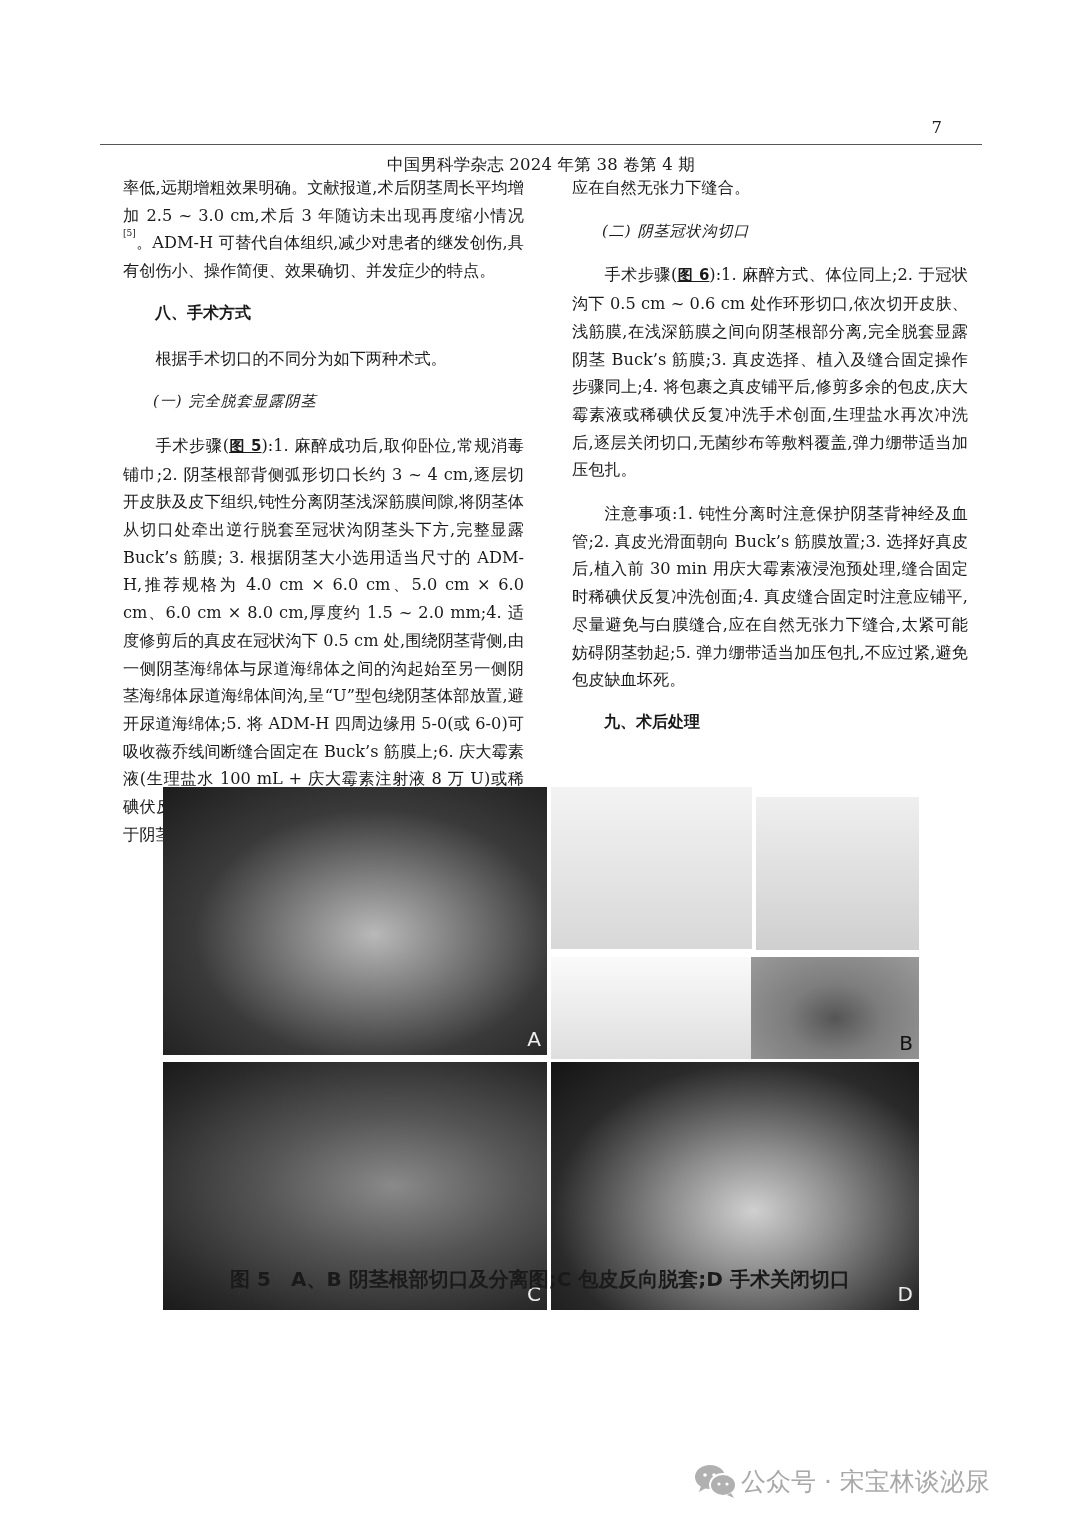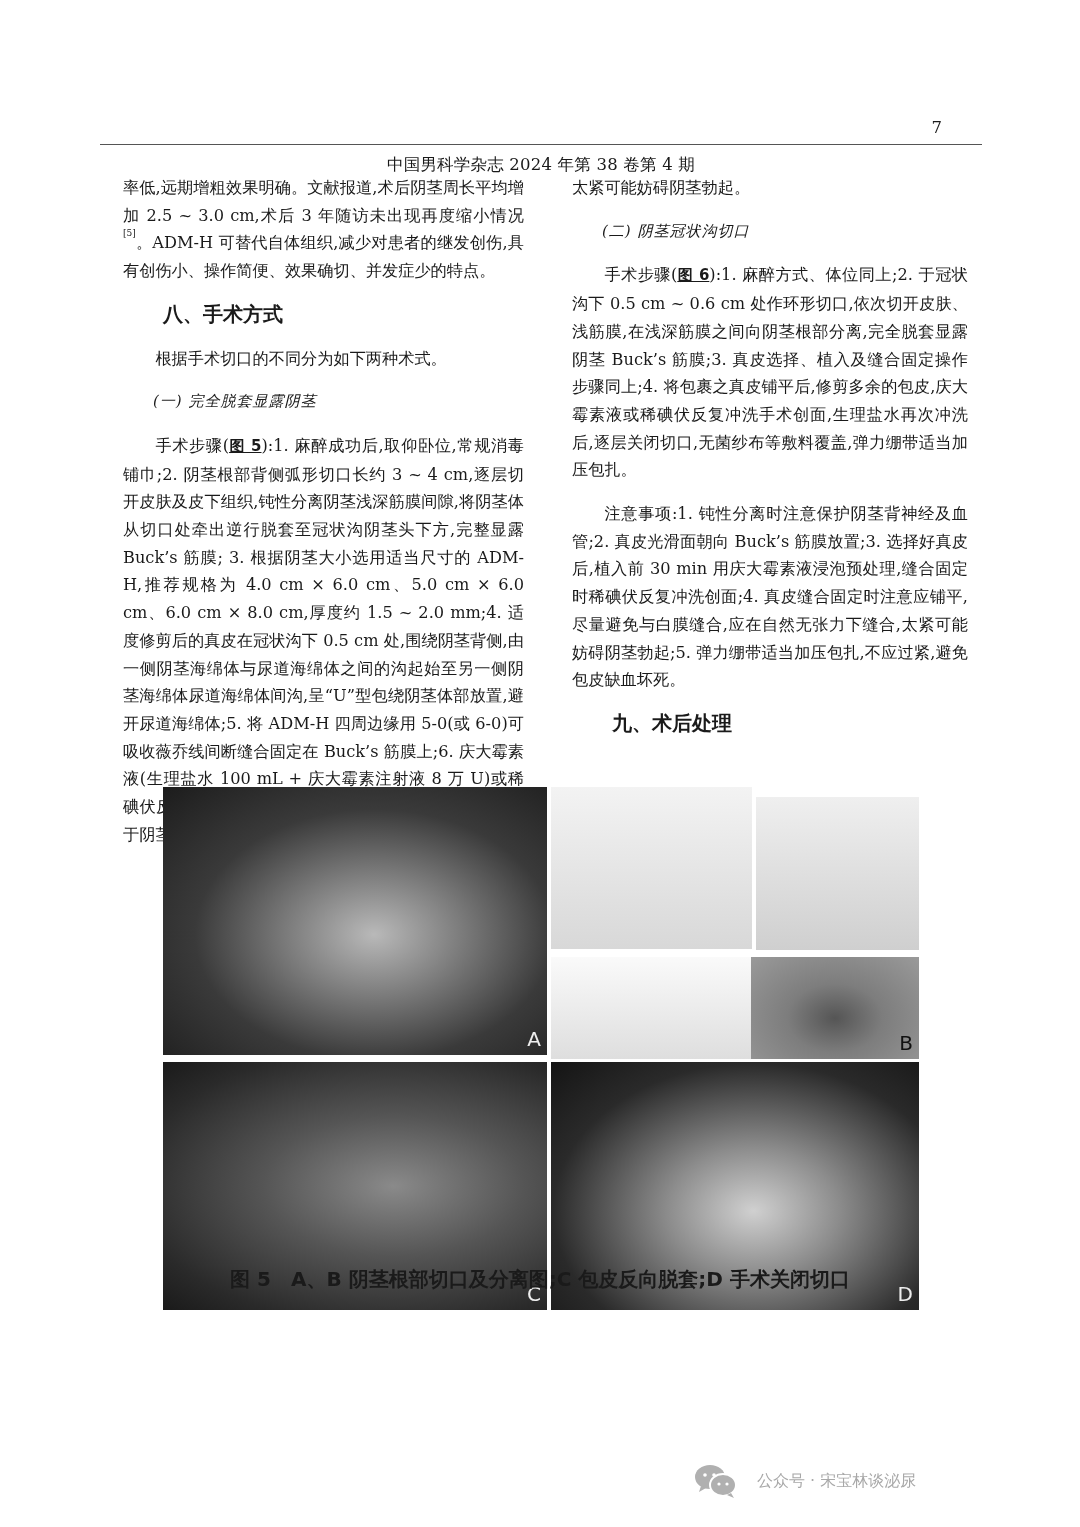--- a/index.html
+++ b/index.html
@@ -5,57 +5,57 @@
   html,body{margin:0;padding:0;background:#fff;}
   body{width:1080px;height:1527px;position:relative;overflow:hidden;font-family:"DejaVu Serif","Liberation Serif",serif;color:#1a1a1a;}
   .header{position:absolute;left:100px;top:118px;width:882px;height:26px;border-bottom:1.5px solid #555;}
   .header .title{position:absolute;left:0;right:0;text-align:center;font-size:16.5px;top:0;letter-spacing:0.2px;margin-top:36px;}
   .header .pageno{position:absolute;right:40px;top:0;font-size:16.5px;}
   .col{position:absolute;top:158px;font-size:16.2px;line-height:27.7px;text-align:justify;}
   .col.left{left:107px;width:433px;}
   .col.right{left:556px;width:428px;}
   .col p{margin:16px;}
   .indent{text-indent:2em;}
-  .h-bold{font-family:Liberation Sans, sans-serif;font-weight:bold;font-size:20px;text-indent:2em;}
+  .h-bold{font-family:Liberation Mono, monospace;font-weight:bold;font-size:16px;text-indent:2em;}
   .h-sub{font-size:15px;text-indent:2em;font-style:italic;letter-spacing:1px;}
   .figref{font-family:"DejaVu Sans","Liberation Sans",sans-serif;font-weight:bold;font-size:15px;text-decoration:underline;}
   sup{font-size:9px;vertical-align:top;line-height:1;}
   .figure{position:absolute;left:163px;top:787px;width:756px;height:523px;background:#fff;}
   .panel{position:absolute;overflow:hidden;}
   .panel .lbl{position:absolute;right:6px;bottom:4px;font-family:"DejaVu Sans","Liberation Sans",sans-serif;font-size:20px;color:#111;}
   .panel.dark .lbl{color:#eee;}
   .pA{left:0;top:0;width:384px;height:268px;background:radial-gradient(ellipse at 55% 55%,#b9b9b9 0%,#7a7a7a 30%,#3a3a3a 60%,#1c1c1c 100%);}
   .pB1{left:388px;top:0;width:201px;height:162px;background:linear-gradient(180deg,#f3f3f3,#d8d8d8);}
   .pB2{left:593px;top:10px;width:163px;height:153px;background:linear-gradient(180deg,#efefef,#cfcfcf);}
   .pB3{left:388px;top:170px;width:201px;height:102px;background:linear-gradient(180deg,#fafafa,#dedede);}
   .pB4{left:588px;top:115px;width:168px;height:157px;background:radial-gradient(ellipse at 50% 60%,#555 0%,#7d7d7d 40%,#9a9a9a 100%);}
   .pC{left:0;top:275px;width:384px;height:248px;background:radial-gradient(ellipse at 60% 50%,#8a8a8a 0%,#555 40%,#2a2a2a 80%,#1a1a1a 100%);}
   .pD{left:388px;top:275px;width:368px;height:248px;background:radial-gradient(ellipse at 55% 60%,#d0d0d0 0%,#8c8c8c 30%,#2a2a2a 70%,#141414 100%);}
   .caption{position:absolute;left:0;width:1080px;top:1266px;text-align:center;font-family:"DejaVu Sans","Liberation Sans",sans-serif;font-weight:bold;font-size:20px;}
-  .watermark{position:absolute;left:693px;top:1463px;height:36px;display:flex;align-items:center;gap:16px;color:#a8a8a8;font-family:"DejaVu Sans","Liberation Sans",sans-serif;font-size:16px;}
+  .watermark{position:absolute;left:693px;top:1463px;height:36px;display:flex;align-items:center;gap:0;color:#a8a8a8;font-family:"DejaVu Sans","Liberation Sans",sans-serif;font-size:25px;}
   .wechat{width:48px;height:36px;position:relative;}
 </style>
 </head>
 <body>
 
 <div class="header">
   <div class="title">中国男科学杂志 2024 年第 38 卷第 4 期</div>
   <div class="pageno">7</div>
 </div>
 
 <div class="col left">
   <p><span>率低,远期增粗效果明确。文献报道,术后阴茎周长平均增加 2.5 ~ 3.0 cm,术后 3 年随访未出现再度缩小情况</span><sup>[5]</sup><span>。ADM-H 可替代自体组织,减少对患者的继发创伤,具有创伤小、操作简便、效果确切、并发症少的特点。</span></p>
   <p class="h-bold">八、手术方式</p>
   <p class="indent">根据手术切口的不同分为如下两种术式。</p>
   <p class="h-sub">(一) 完全脱套显露阴茎</p>
   <p class="indent"><span>手术步骤(</span><span class="figref">图 5</span><span>):1. 麻醉成功后,取仰卧位,常规消毒铺巾;2. 阴茎根部背侧弧形切口长约 3 ~ 4 cm,逐层切开皮肤及皮下组织,钝性分离阴茎浅深筋膜间隙,将阴茎体从切口处牵出逆行脱套至冠状沟阴茎头下方,完整显露 Buck’s 筋膜; 3. 根据阴茎大小选用适当尺寸的 ADM-H,推荐规格为 4.0 cm × 6.0 cm、5.0 cm × 6.0 cm、6.0 cm × 8.0 cm,厚度约 1.5 ~ 2.0 mm;4. 适度修剪后的真皮在冠状沟下 0.5 cm 处,围绕阴茎背侧,由一侧阴茎海绵体与尿道海绵体之间的沟起始至另一侧阴茎海绵体尿道海绵体间沟,呈“U”型包绕阴茎体部放置,避开尿道海绵体;5. 将 ADM-H 四周边缘用 5-0(或 6-0)可吸收薇乔线间断缝合固定在 Buck’s 筋膜上;6. 庆大霉素液(生理盐水 100 mL + 庆大霉素注射液 8 万 U)或稀碘伏反复冲洗手术创面,生理盐水再次冲洗后还纳阴茎体于阴茎皮套内,逐层关闭切口,无菌敷料覆盖,</span></p>
 </div>
 
 <div class="col right">
-  <p>太紧可能妨碍阴茎勃起。</p>
+  <p>应在自然无张力下缝合。</p>
   <p class="h-sub">(二) 阴茎冠状沟切口</p>
   <p class="indent"><span>手术步骤(</span><span class="figref">图 6</span><span>):1. 麻醉方式、体位同上;2. 于冠状沟下 0.5 cm ~ 0.6 cm 处作环形切口,依次切开皮肤、浅筋膜,在浅深筋膜之间向阴茎根部分离,完全脱套显露阴茎 Buck’s 筋膜;3. 真皮选择、植入及缝合固定操作步骤同上;4. 将包裹之真皮铺平后,修剪多余的包皮,庆大霉素液或稀碘伏反复冲洗手术创面,生理盐水再次冲洗后,逐层关闭切口,无菌纱布等敷料覆盖,弹力绷带适当加压包扎。</span></p>
   <p class="indent">注意事项:1. 钝性分离时注意保护阴茎背神经及血管;2. 真皮光滑面朝向 Buck’s 筋膜放置;3. 选择好真皮后,植入前 30 min 用庆大霉素液浸泡预处理,缝合固定时稀碘伏反复冲洗创面;4. 真皮缝合固定时注意应铺平,尽量避免与白膜缝合,应在自然无张力下缝合,太紧可能妨碍阴茎勃起;5. 弹力绷带适当加压包扎,不应过紧,避免包皮缺血坏死。</p>
   <p class="h-bold">九、术后处理</p>
 </div>
 
 <div class="figure">
   <div class="panel pA dark">
     <span class="lbl">A</span>
   </div>

